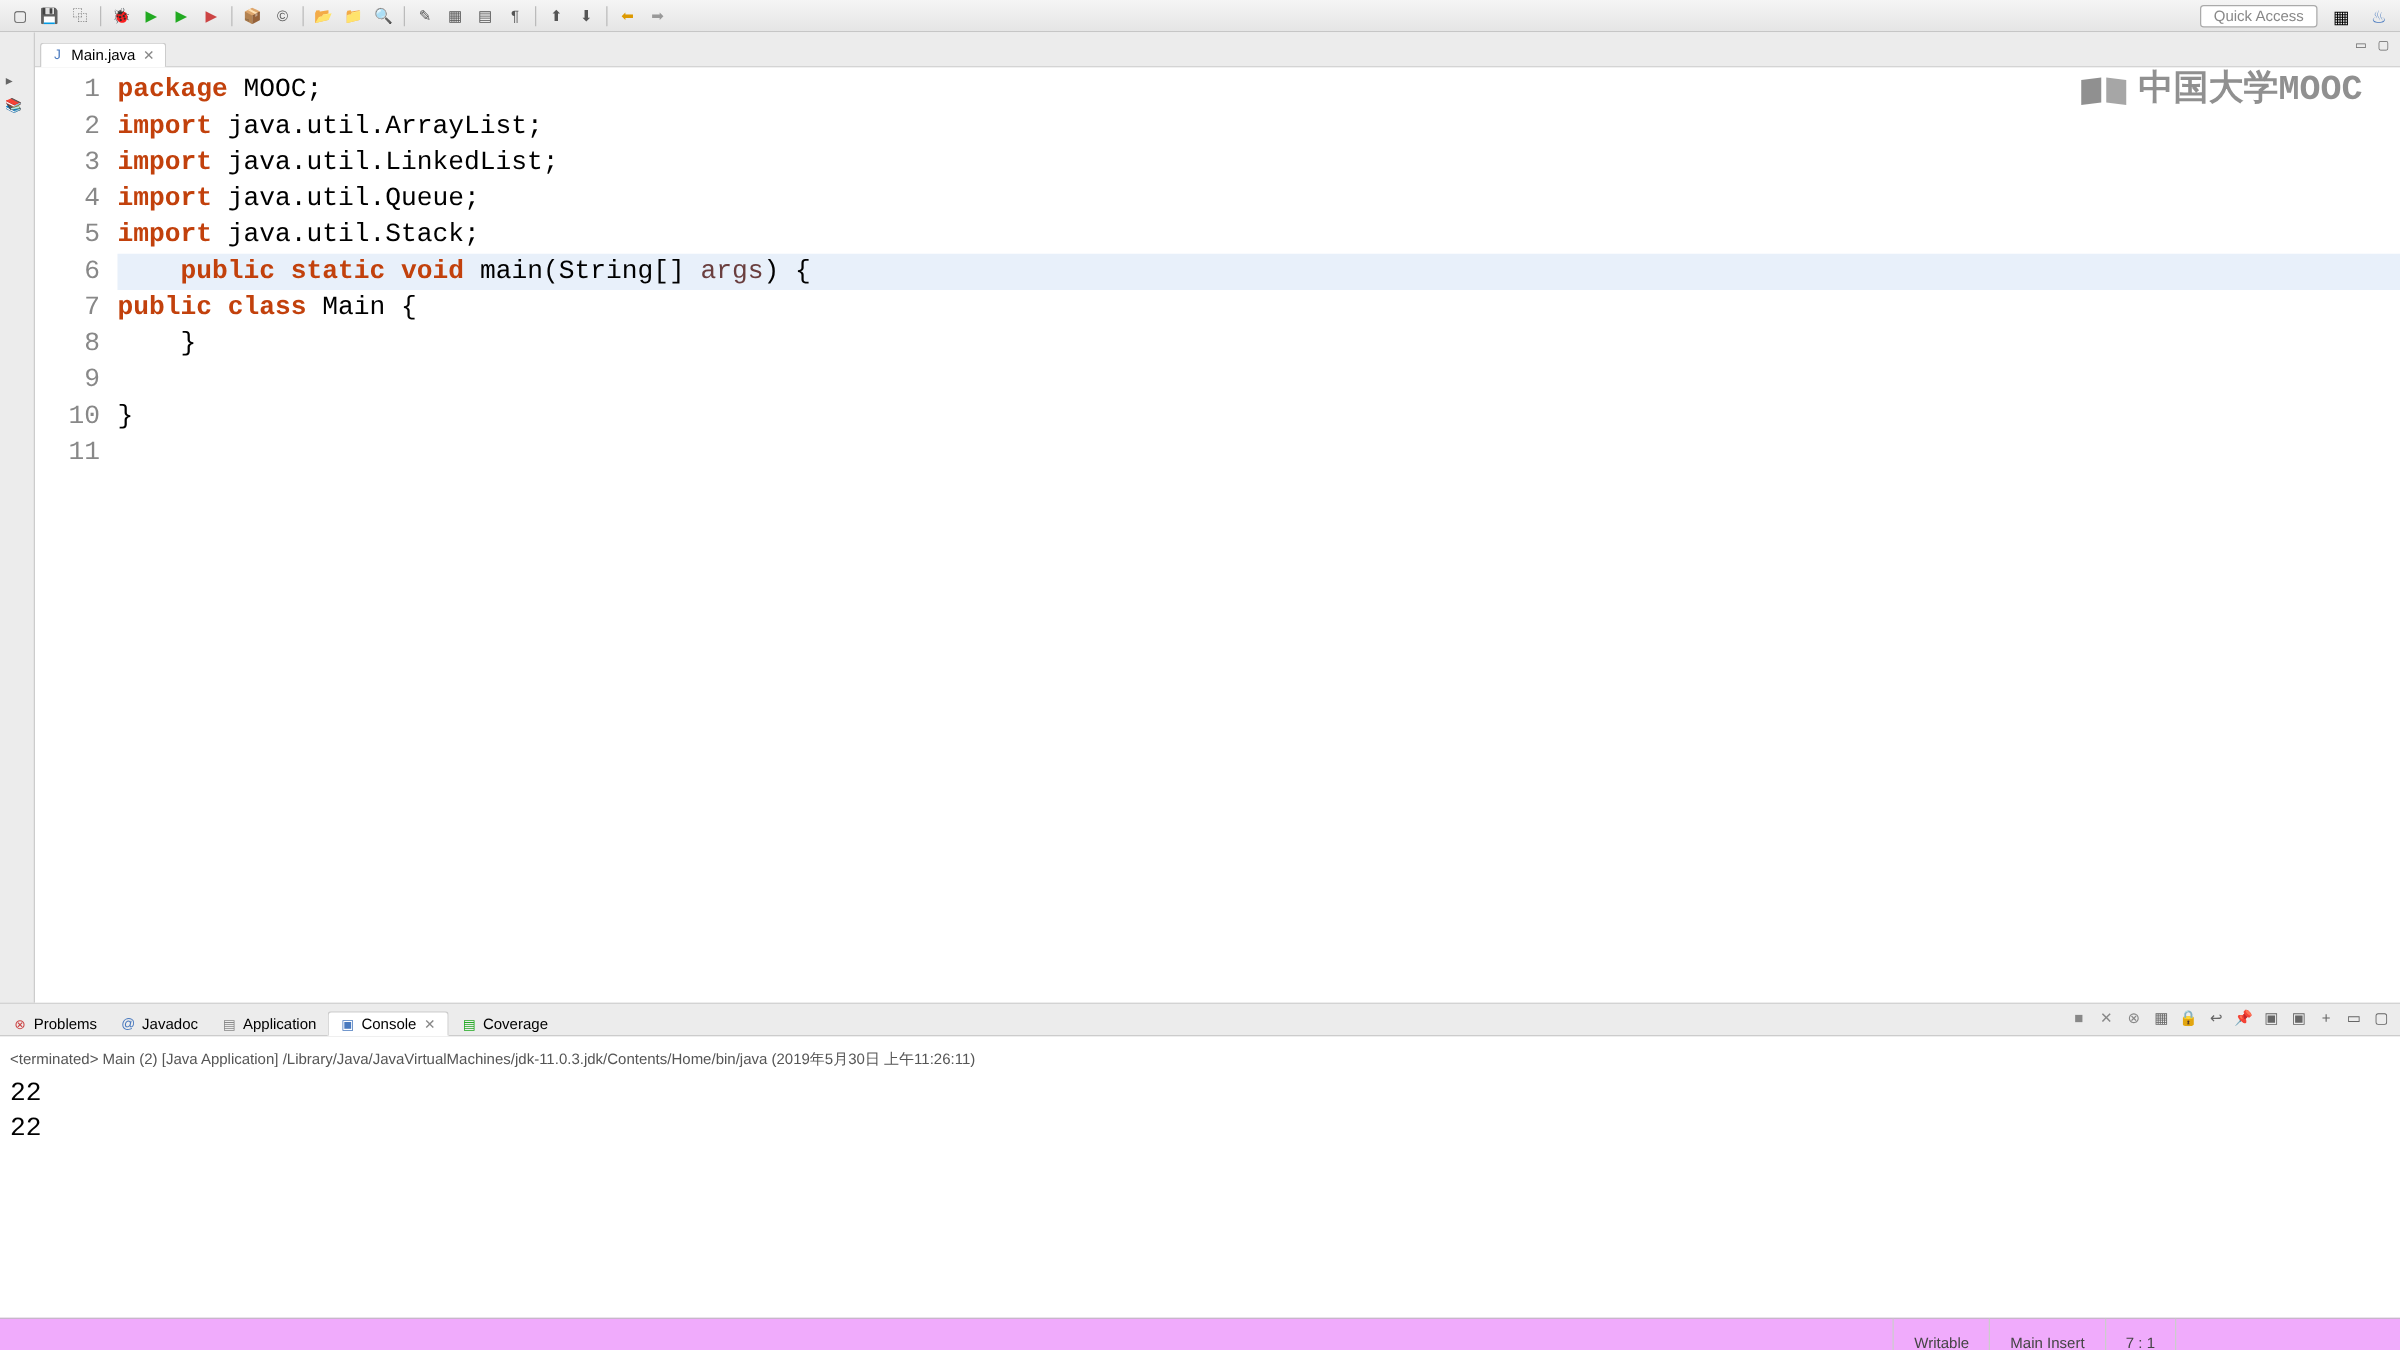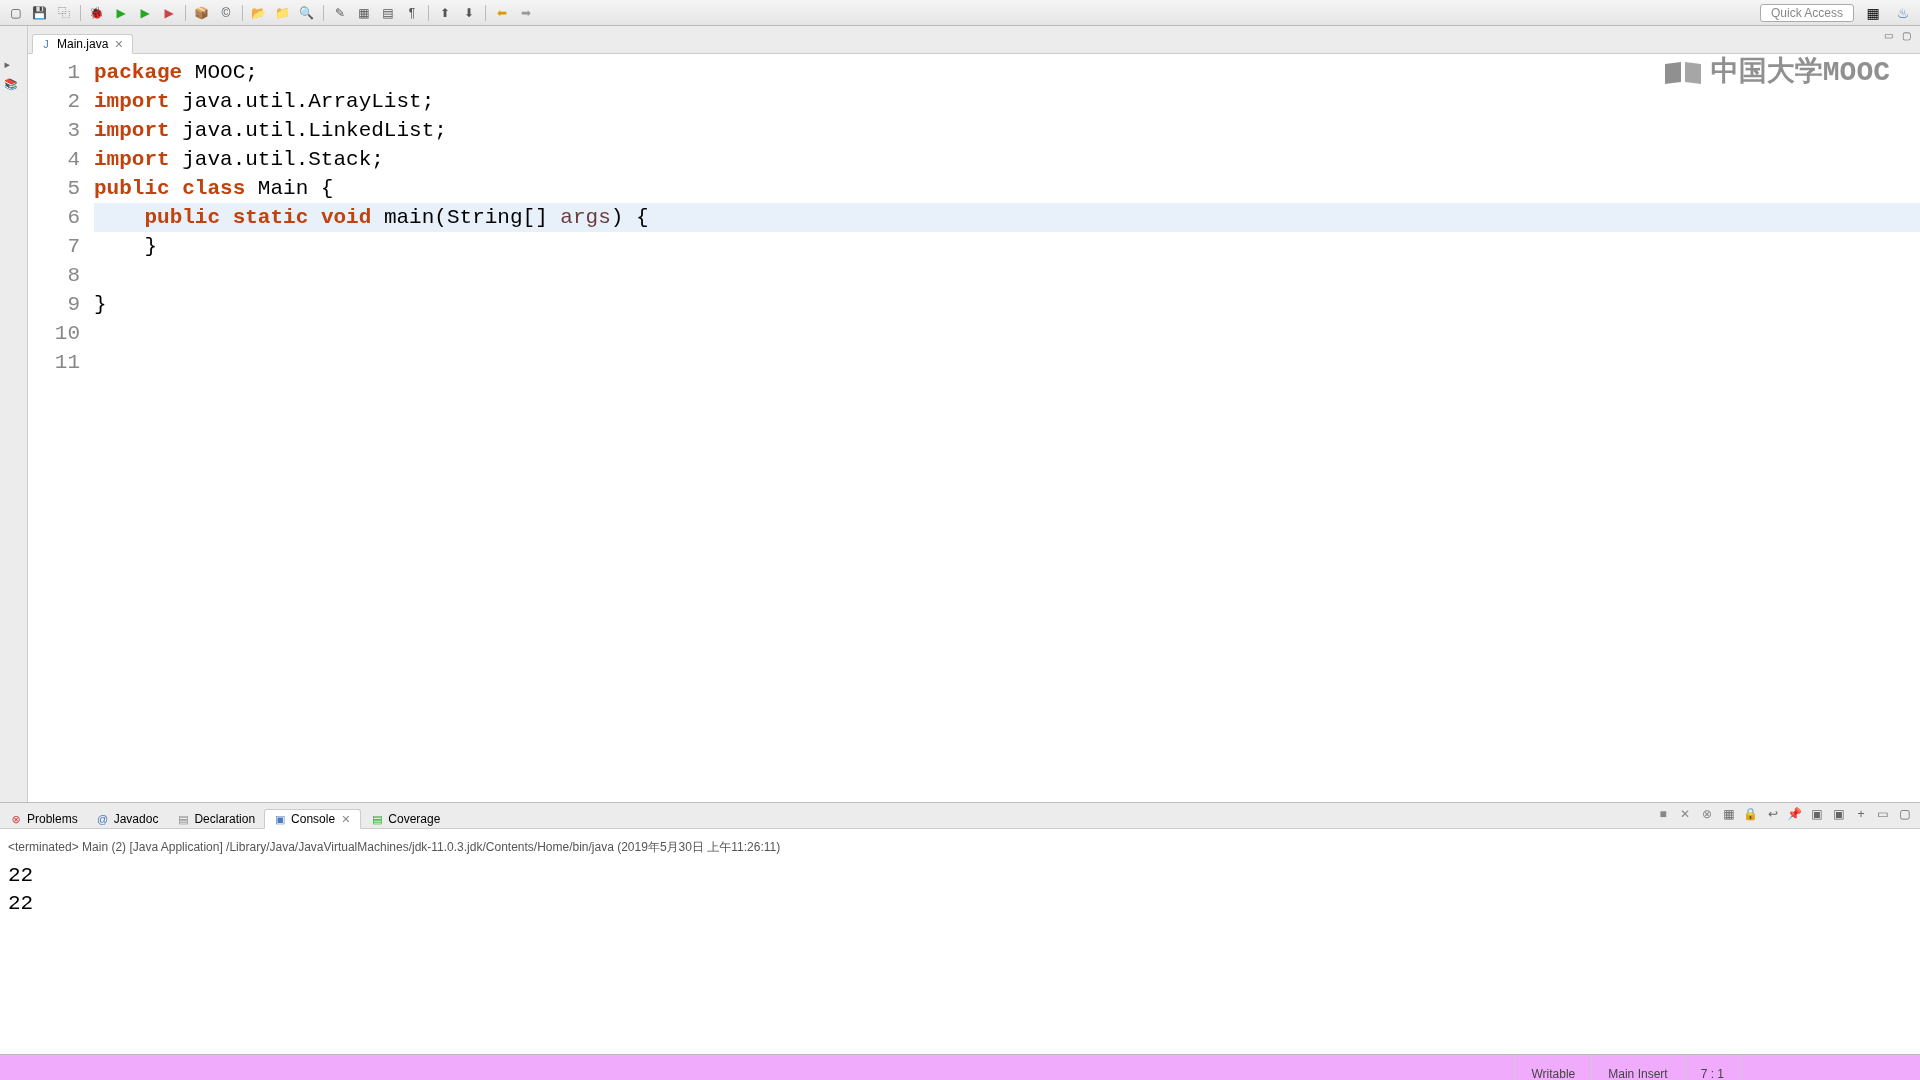--- a/index.html
+++ b/index.html
@@ -347,23 +347,24 @@
         <div class="line-num"><span>7</span></div>
         <div class="line-num"><span>8</span></div>
         <div class="line-num"><span>9</span></div>
         <div class="line-num"><span>10</span></div>
         <div class="line-num"><span>11</span></div>
       </div>
       <div class="code-lines">
         <div class="code-line"><span class="kw">package</span><span> MOOC;</span></div>
         <div class="code-line"><span class="kw">import</span><span> java.util.ArrayList;</span></div>
         <div class="code-line"><span class="kw">import</span><span> java.util.LinkedList;</span></div>
+        <div class="code-line"><span class="kw">import</span><span> java.util.Queue;</span></div>
         <div class="code-line"><span class="kw">import</span><span> java.util.Stack;</span></div>
+        <div class="code-line highlighted"><span>    </span><span class="kw">public</span> <span class="kw">static</span> <span class="kw">void</span><span> main</span><span>(String[] </span><span class="param">args</span><span>) {</span></div>
         <div class="code-line"><span class="kw">public</span> <span class="kw">class</span><span> Main {</span></div>
-        <div class="code-line highlighted"><span>    </span><span class="kw">public</span> <span class="kw">static</span> <span class="kw">void</span><span> main</span><span>(String[] </span><span class="param">args</span><span>) {</span></div>
         <div class="code-line">    }</div>
         <div class="code-line"></div>
         <div class="code-line">}</div>
         <div class="code-line"></div>
       </div>
       <div class="watermark">
         <svg class="watermark-icon" viewBox="0 0 40 26">
           <path d="M2 4 L18 2 L18 22 L2 24 Z" fill="#555"></path>
           <path d="M22 2 L38 4 L38 24 L22 22 Z" fill="#777"></path>
         </svg>
@@ -378,21 +379,21 @@
     <div class="btab">
       <span class="btab-icon" style="color:#c44">⊗</span>
       <span>Problems</span>
     </div>
     <div class="btab">
       <span class="btab-icon" style="color:#4a7abf">@</span>
       <span>Javadoc</span>
     </div>
     <div class="btab">
       <span class="btab-icon" style="color:#888">▤</span>
-      <span>Declaration</span>
+      <span>Application</span>
     </div>
     <div class="btab active">
       <span class="btab-icon" style="color:#4a7abf">▣</span>
       <span>Console</span>
       <span class="btab-close">✕</span>
     </div>
     <div class="btab">
       <span class="btab-icon" style="color:#2a2">▤</span>
       <span>Coverage</span>
     </div>

